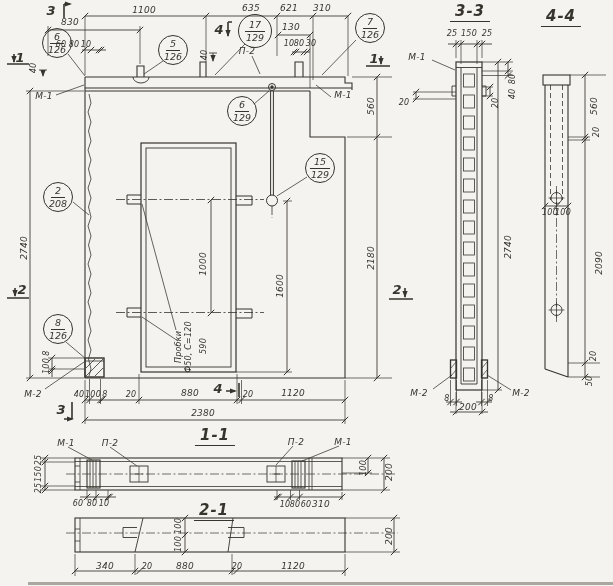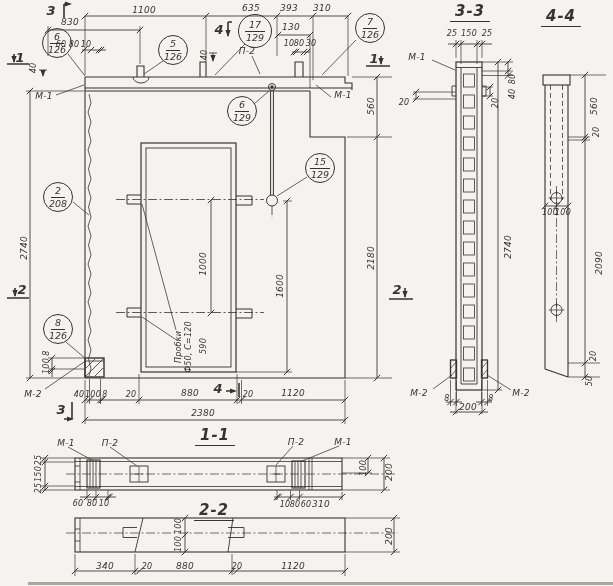--- a/index.html
+++ b/index.html
@@ -299,21 +299,21 @@
 </div>
 <div class="co" style="left:43px;top:314px">
   <span class="co-n">8</span>
   <span class="co-s">126</span>
 </div>
 
 <div class="t mk" style="left:51px;top:10px">3</div>
 <div class="t" style="left:144px;top:10px">1100</div>
 <div class="t" style="left:70px;top:22px">830</div>
 <div class="t" style="left:251px;top:8px">635</div>
-<div class="t" style="left:289px;top:8px">393</div>
+<div class="t" style="left:289px;top:8px">621</div>
 <div class="t" style="left:322px;top:8px">310</div>
 <div class="t" style="left:291px;top:27px">130</div>
 <div class="t s" style="left:61px;top:44px">60</div>
 <div class="t s" style="left:74px;top:44px">80</div>
 <div class="t s" style="left:86px;top:44px">10</div>
 <div class="t s" style="left:289px;top:43px">10</div>
 <div class="t s" style="left:299px;top:43px">80</div>
 <div class="t s" style="left:311px;top:43px">30</div>
 <div class="t s r" style="left:33px;top:68px">40</div>
 <div class="t s r" style="left:204px;top:55px">40</div>
@@ -385,21 +385,21 @@
 <div class="t s" style="left:78px;top:503px">60</div>
 <div class="t s" style="left:92px;top:503px">80</div>
 <div class="t s" style="left:104px;top:503px">10</div>
 <div class="t s" style="left:285px;top:504px">10</div>
 <div class="t s" style="left:295px;top:504px">80</div>
 <div class="t s" style="left:306px;top:504px">60</div>
 <div class="t" style="left:321px;top:504px">310</div>
 <div class="t s r" style="left:363px;top:468px">100</div>
 <div class="t r" style="left:389px;top:472px">200</div>
 
-<div class="t title" style="left:214px;top:511px">2-2</div>
+<div class="t title" style="left:214px;top:511px">2-1</div>
 <div class="t s r" style="left:178px;top:526px">100</div>
 <div class="t s r" style="left:178px;top:544px">100</div>
 <div class="t" style="left:105px;top:566px">340</div>
 <div class="t s" style="left:147px;top:566px">20</div>
 <div class="t" style="left:185px;top:566px">880</div>
 <div class="t s" style="left:237px;top:566px">20</div>
 <div class="t" style="left:293px;top:566px">1120</div>
 <div class="t r" style="left:389px;top:536px">200</div>
 
 </div>

